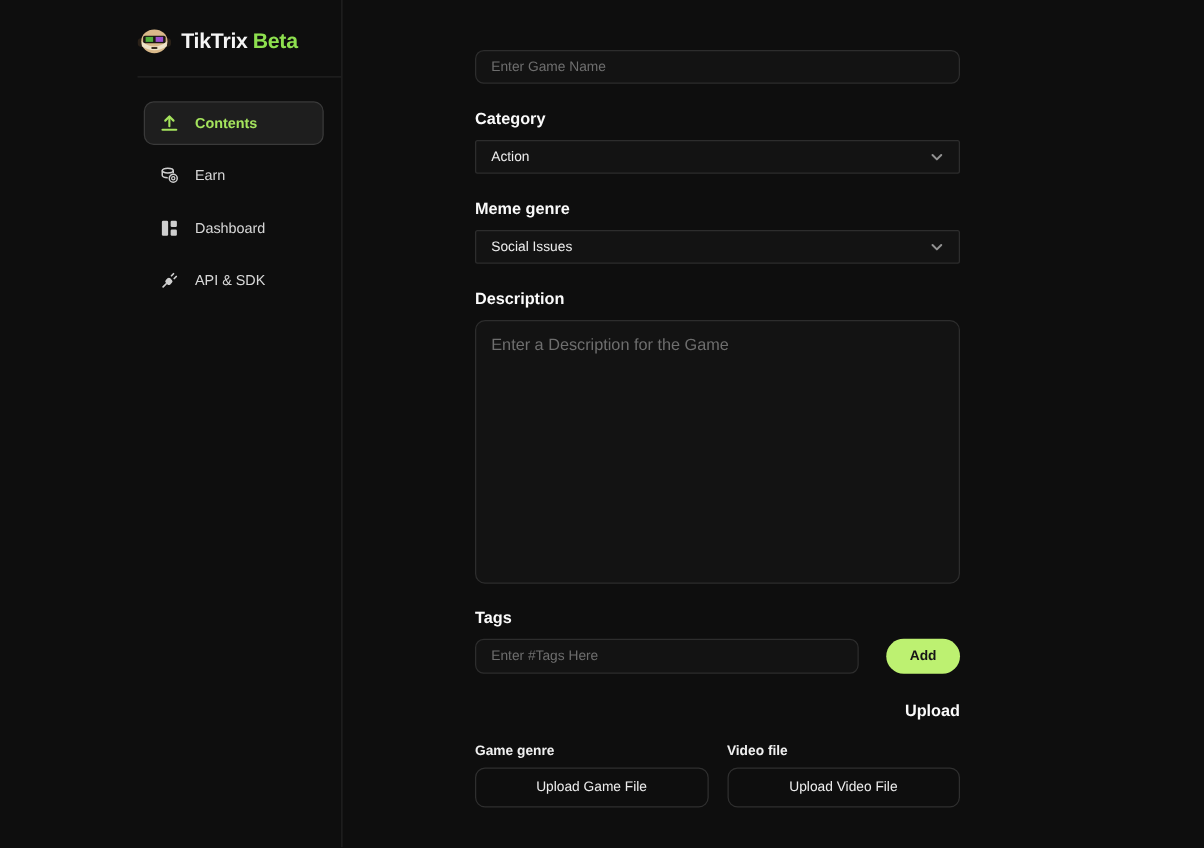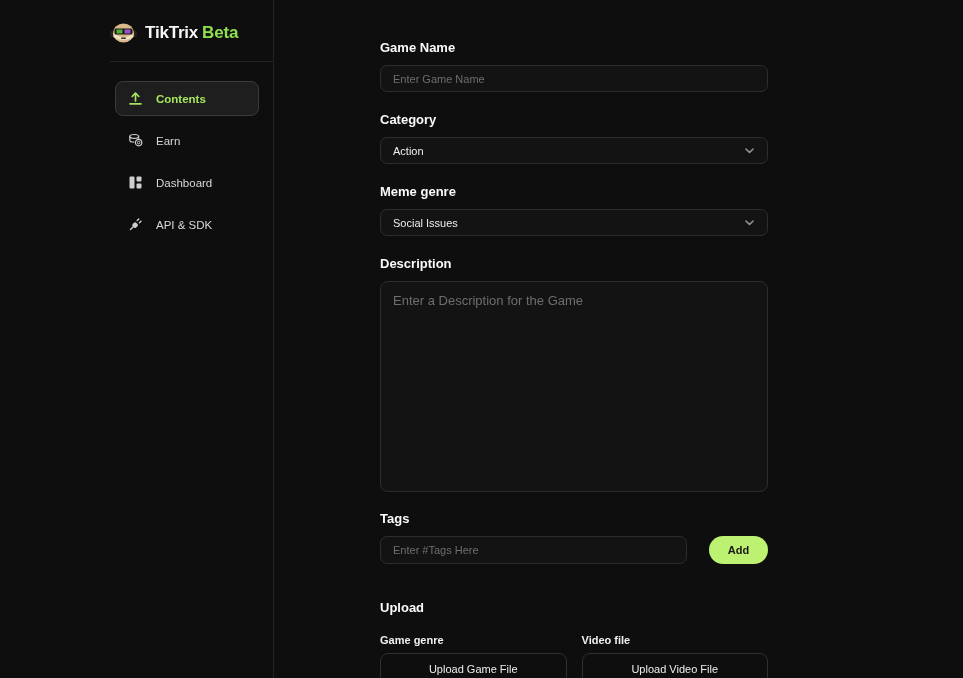--- a/index.html
+++ b/index.html
@@ -43,38 +43,38 @@
   .text-input {
     width:100%; height:27px; background:#131313;
     border:1px solid #2d2d2d; border-radius:7px;
     color:#e8e8e8; font-size:11px; padding:0 12px;
     font-family:"Liberation Sans", sans-serif; outline:none;
   }
   .text-input::placeholder, .textarea::placeholder { color:#6e6e6e; }
   .select {
     height:27px; display:flex; justify-content:space-between; align-items:center;
     padding:0 12px; background:#131313; border:1px solid #2d2d2d;
-    border-radius:7px; font-size:11px; color:#ededed; cursor:pointer;
+    border-radius:2px; font-size:11px; color:#ededed; cursor:pointer;
   }
   .chevron { width:11px; height:11px; display:block; opacity:.75; }
   .textarea {
     width:100%; height:211px; background:#131313;
     border:1px solid #2d2d2d; border-radius:8px;
     color:#e8e8e8; font-size:13px; padding:11px 12px;
     font-family:"Liberation Sans", sans-serif; resize:none; outline:none;
     display:block;
   }
   .tags-row { display:flex; gap:22px; align-items:center; }
   .tags-row .text-input { flex:1; height:28px; }
   .add-btn {
     width:59px; height:28px; border-radius:14px; background:#bdf171;
     color:#161616; font-size:11px; font-weight:bold; border:none; cursor:pointer;
     font-family:"Liberation Sans", sans-serif; flex-shrink:0;
   }
-  .upload-title { margin-top:36px; }
+  .upload-title { margin-top:22px;text-align:right; }
   .upload-grid { display:grid; grid-template-columns:1fr 1fr; column-gap:15px; margin-top:19px; }
   .file-label { font-size:11px; font-weight:bold; color:#f0f0f0; margin-bottom:7px; }
   .upload-btn {
     height:32px; width:100%; background:transparent;
     border:1px solid #2f2f2f; border-radius:8px;
     color:#ededed; font-size:11px; cursor:pointer;
     font-family:"Liberation Sans", sans-serif;
   }
 </style>
 </head>
@@ -133,21 +133,20 @@
           <path d="M11.4 5.8 L13 4.2"></path>
         </svg>
         <span>API &amp; SDK</span>
       </div>
     </nav>
   </aside>
 
   <main class="main">
     <div class="content">
 
-      <div class="field-label">Game Name</div>
       <input class="text-input" type="text" placeholder="Enter Game Name" style="">
 
       <div class="field-label mt">Category</div>
       <div class="select">
         <span>Action</span>
         <svg class="chevron" viewBox="0 0 11 11" fill="none" stroke="#bdbdbd" stroke-width="1.6" stroke-linecap="round" stroke-linejoin="round">
             <path d="M2 4 L5.5 7.5 L9 4"></path>
           </svg>
       </div>
 

